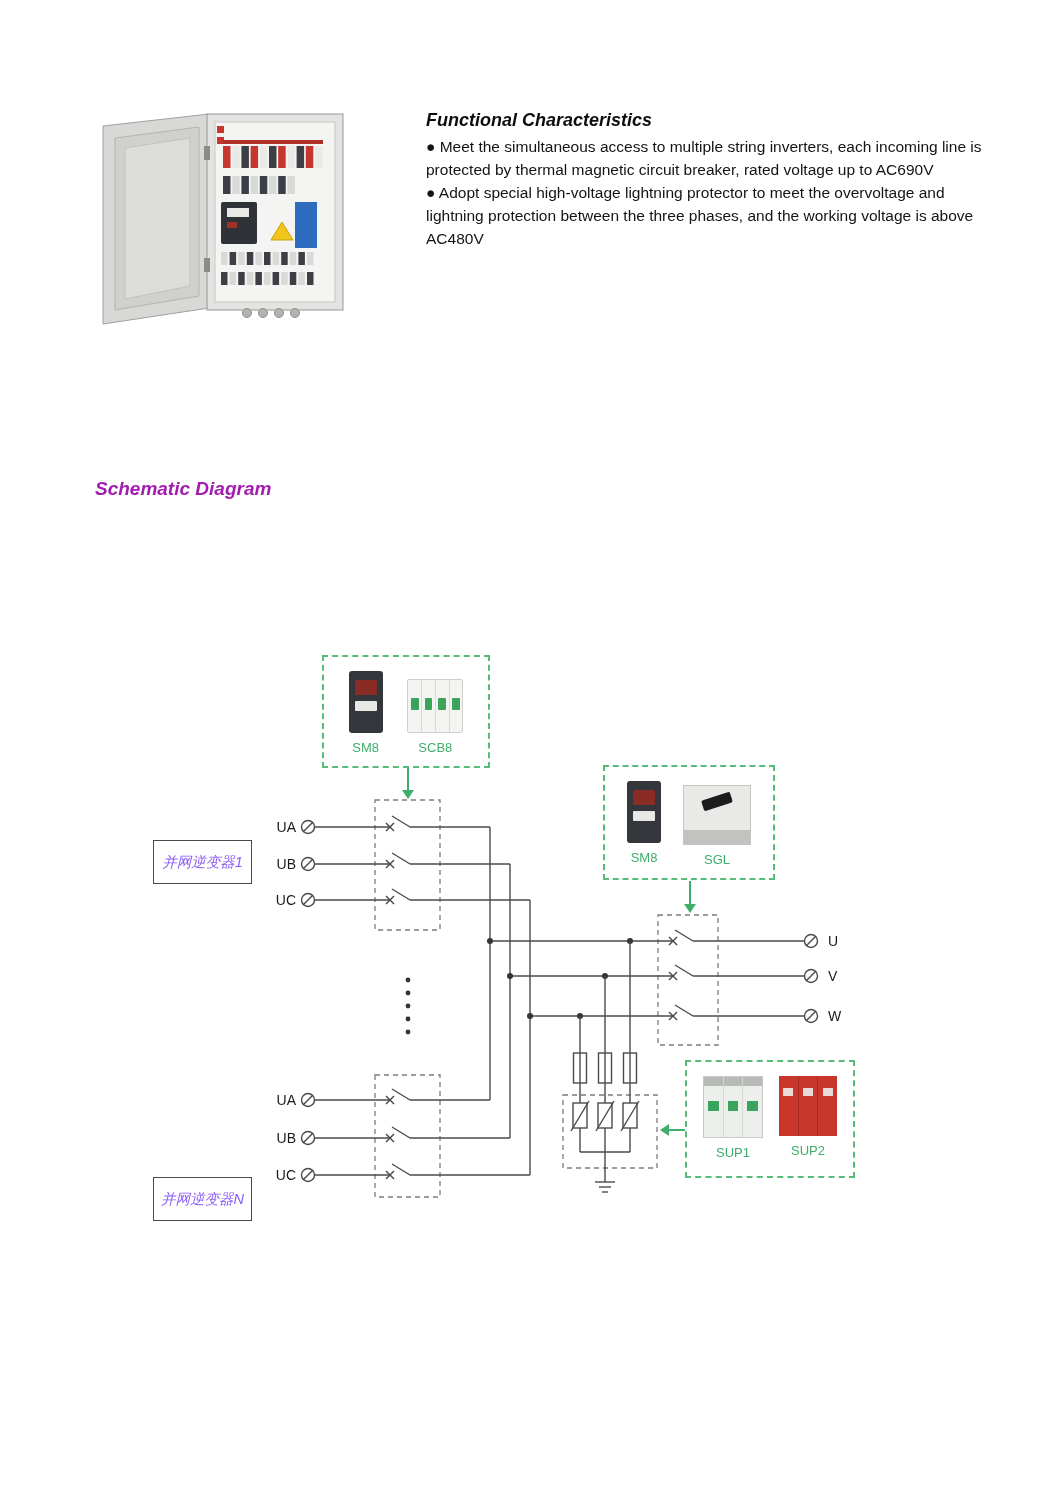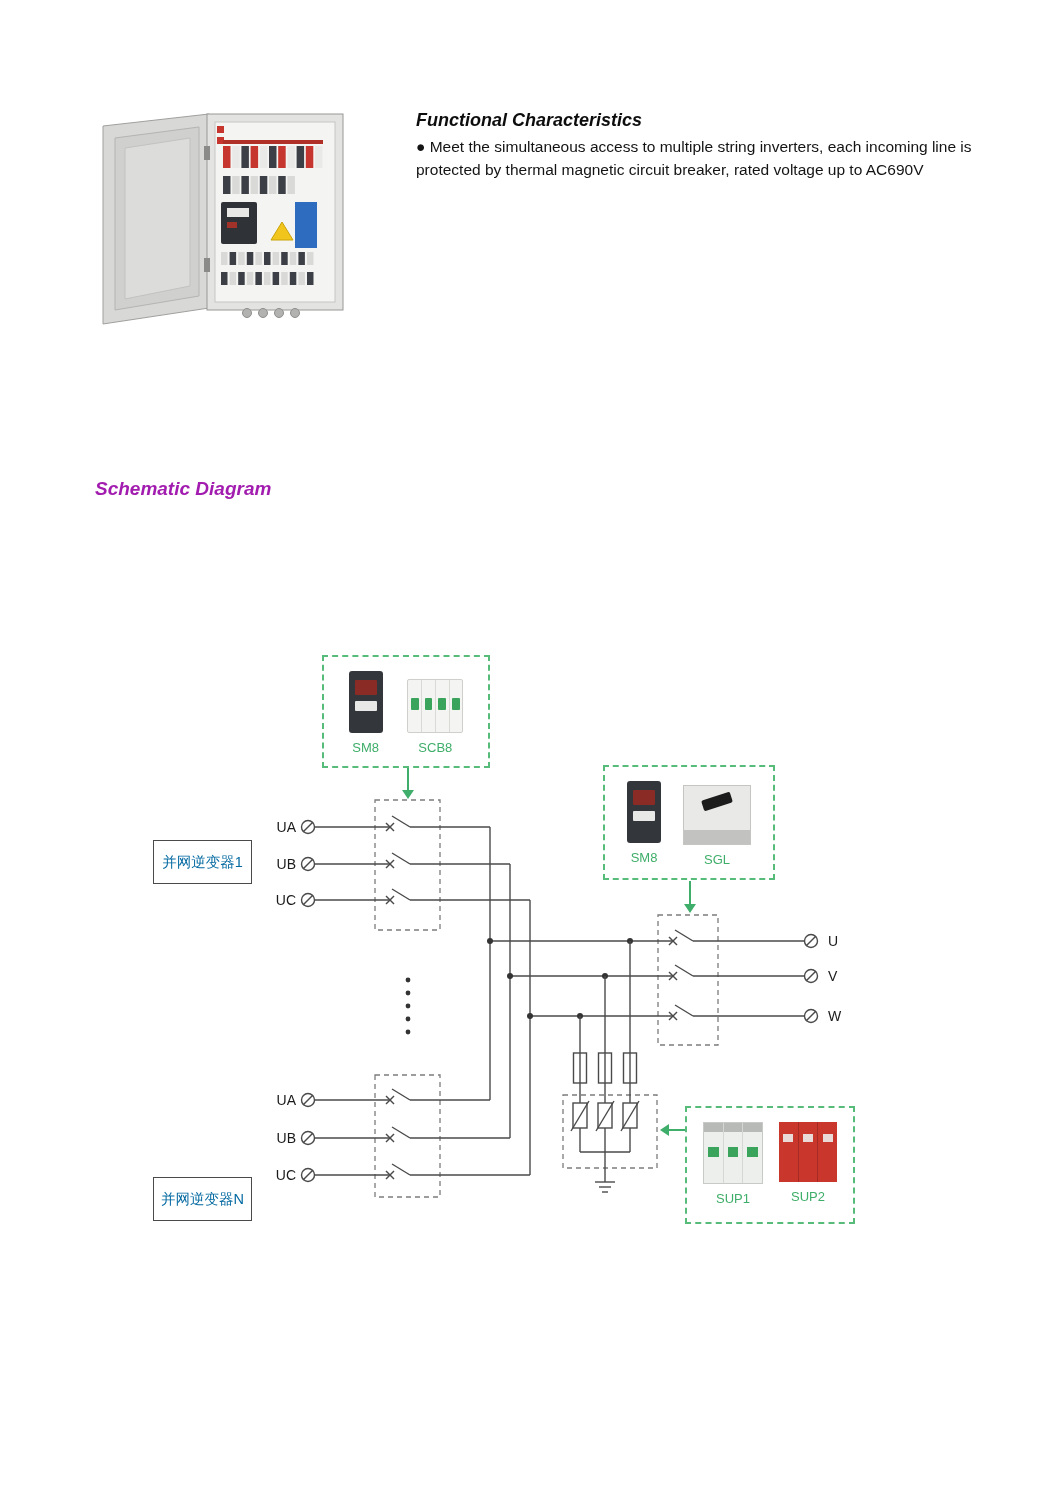--- a/index.html
+++ b/index.html
@@ -1,28 +1,28 @@
 <!DOCTYPE html>
 <html><head>
 <meta charset="utf-8">
 <style>
   html,body{margin:0;padding:0;background:#ffffff;}
   .page{position:relative;width:1060px;height:1498px;background:#ffffff;overflow:hidden;
         font-family:"Liberation Sans",sans-serif;color:#111;}
   .abs{position:absolute;}
 
   
-  .func-block{left:416px;top:110px;width:566px;}
+  .func-block{left:426px;top:110px;width:566px;}
   .func-title{font-size:18px;font-weight:bold;font-style:italic;margin:0 0 4px 0;color:#0d0d0d;}
   .func-block p{margin:0;font-size:15.5px;line-height:23px;color:#141414;}
   .schem-title{left:95px;top:478px;font-size:19px;font-weight:bold;font-style:italic;color:#a21caf;}
 
   
   .inv-box{width:99px;height:44px;border:1.5px solid #4a4a4a;display:flex;align-items:center;
-           justify-content:center;font-size:14.5px;color:#0369a1;background:#fff;box-sizing:border-box;}
+           justify-content:center;font-size:14.5px;color:#8b5cf6;background:#fff;box-sizing:border-box;font-style:italic;}
 
   
   .green-box{border:2px dashed #57bb7a;box-sizing:border-box;display:flex;
              justify-content:space-evenly;align-items:flex-start;padding-top:14px;background:#fff;}
   .dev-col{display:flex;flex-direction:column;align-items:center;}
   .dev-label{color:#3fae6a;font-size:13px;margin-top:7px;}
 
   
   .thumb-sm8{width:34px;height:62px;background:#33363b;border-radius:3px;position:relative;}
   .thumb-sm8::before{content:"";position:absolute;left:6px;right:6px;top:9px;height:15px;background:#8a2b25;border-radius:1px;}
@@ -124,20 +124,21 @@
       <circle cx="150" cy="203" r="4.5" fill="#b2b2b0" stroke="#8e8e8c"></circle>
       <circle cx="166" cy="203" r="4.5" fill="#b2b2b0" stroke="#8e8e8c"></circle>
       <circle cx="182" cy="203" r="4.5" fill="#b2b2b0" stroke="#8e8e8c"></circle>
       <circle cx="198" cy="203" r="4.5" fill="#b2b2b0" stroke="#8e8e8c"></circle>
     </g>
   </svg>
 
   <div class="abs func-block">
     <h2 class="func-title">Functional Characteristics</h2>
     <p>● Meet the simultaneous access to multiple string inverters, each incoming line is protected by thermal magnetic circuit breaker, rated voltage up to AC690V</p>
+    <p>● Adopt special high-voltage lightning protector to meet the overvoltage and lightning protection between the three phases, and the working voltage is above AC480V</p>
   </div>
 
   <div class="abs schem-title">Schematic Diagram</div>
 
   <svg class="abs" style="left:90px;top:640px;" width="790" height="580" viewBox="0 0 790 580">
 
     <rect class="dash" x="285" y="160" width="65" height="130"></rect>
     <rect class="dash" x="285" y="435" width="65" height="122"></rect>
     <rect class="dash" x="568" y="275" width="60" height="130"></rect>
     <rect class="dash" x="473" y="455" width="94" height="73"></rect>
@@ -320,21 +321,21 @@
     <div class="dev-col">
       <div class="thumb-sm8"></div>
       <div class="dev-label">SM8</div>
     </div>
     <div class="dev-col">
       <div class="thumb-sgl"></div>
       <div class="dev-label">SGL</div>
     </div>
   </div>
 
-  <div class="abs green-box" style="left:685px;top:1106px;width:170px;height:118px;">
+  <div class="abs green-box" style="left:685px;top:1060px;width:170px;height:118px;">
     <div class="dev-col">
       <div class="thumb-sup1">
         <div class="mod"></div>
           <div class="mod"></div>
           <div class="mod"></div>
       </div>
       <div class="dev-label">SUP1</div>
     </div>
     <div class="dev-col">
       <div class="thumb-sup2">

